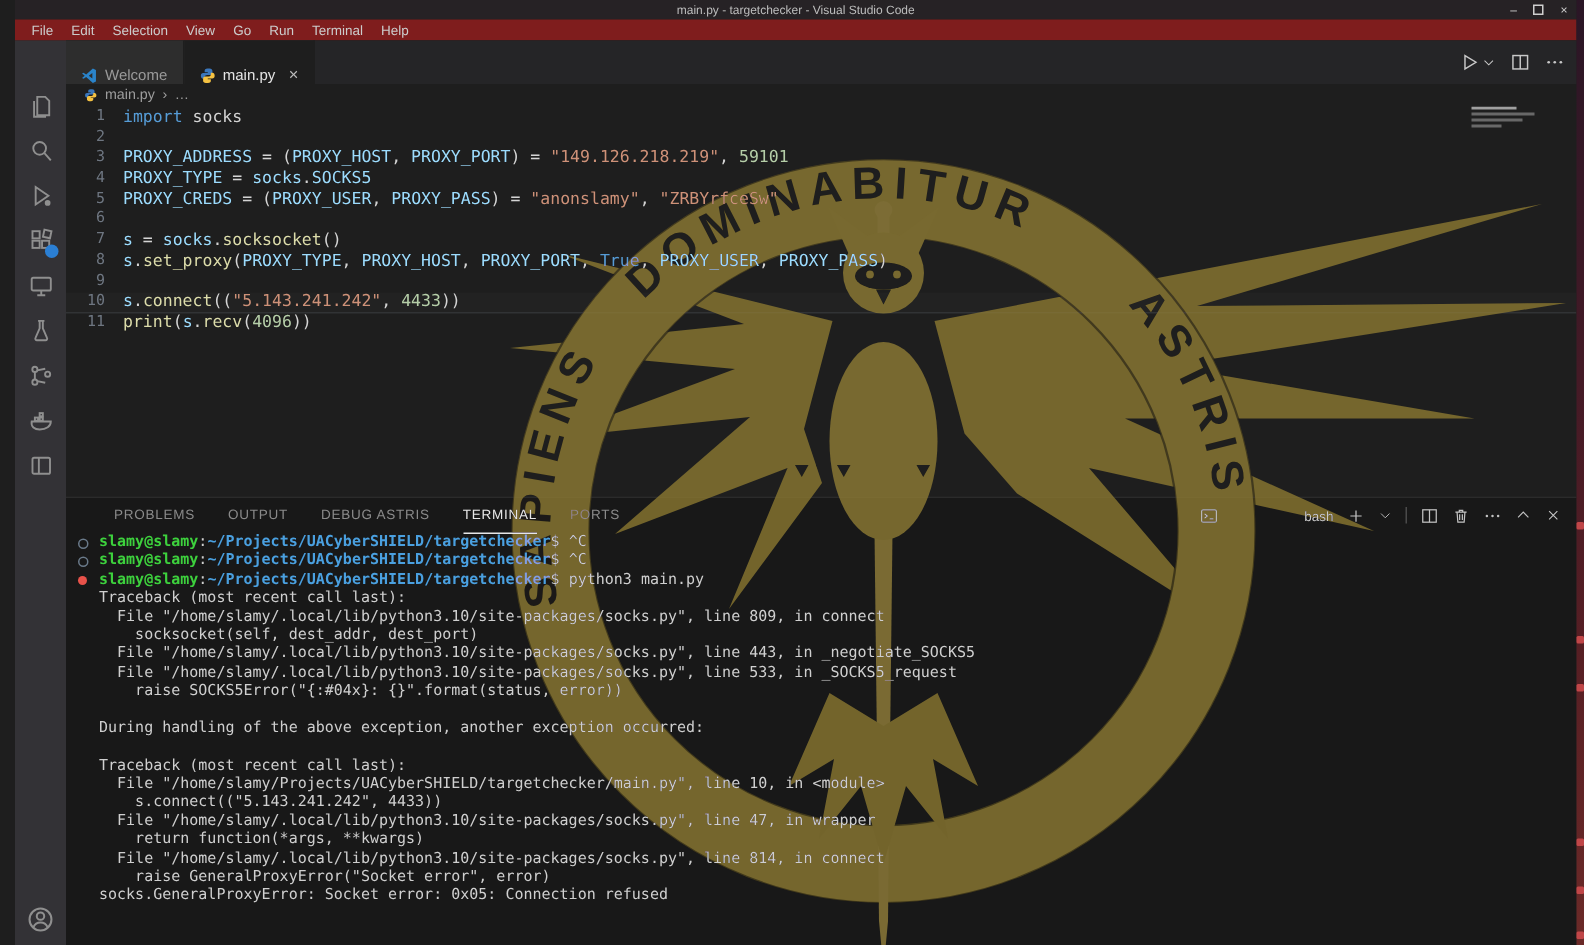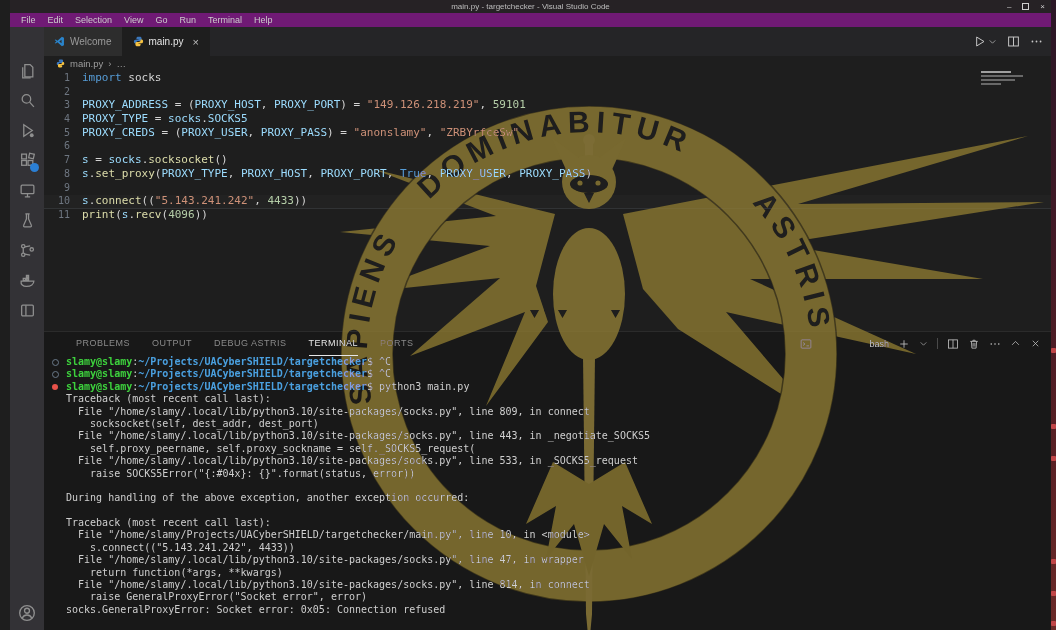--- a/index.html
+++ b/index.html
@@ -8,31 +8,31 @@
   .wall-left{position:absolute;left:0;top:0;width:10px;height:630px;
     background:linear-gradient(#35224a,#43224б 18%,#4f2540 30%,#93344e 52%,#c25b5a 68%,#c9764f 80%,#e2a56b 91%,#e8b87a);}
   .wall-right{position:absolute;right:0;top:0;width:5px;height:630px;background:linear-gradient(#2a1626,#441a26 40%,#571f24 70%,#6b2a28);}
   .wall-right .dot{position:absolute;left:0;width:5px;height:5px;background:#c04648;border-radius:1px;}
   
   .window{position:absolute;left:10px;top:0;right:5px;height:630px;background:#1e1e1e;}
   .titlebar{position:absolute;left:0;top:0;right:0;height:13px;background:#262225;display:flex;align-items:center;justify-content:center;}
   .title{font-size:8px;color:#bdbdbd;}
   .win-controls{position:absolute;right:6px;top:0;height:13px;display:flex;align-items:center;gap:11px;color:#cfcfcf;font-size:8px;}
   .win-box{width:5px;height:5px;border:1px solid #cfcfcf;display:inline-block;}
-  .menubar{position:absolute;left:0;top:13px;right:0;height:14px;background:#701a75;display:flex;align-items:center;padding-left:5px;}
+  .menubar{position:absolute;left:0;top:13px;right:0;height:14px;background:#7f1d1d;display:flex;align-items:center;padding-left:5px;}
   .menu-item{font-size:9px;color:#cccccc;padding:0 6px;cursor:default;}
   
   .activitybar{position:absolute;left:0;top:27px;width:34px;bottom:0;background:#333236;}
   .ab-icon{position:absolute;left:0;width:34px;height:28px;display:flex;align-items:center;justify-content:center;}
   .ab-icon svg{stroke:#8f8f8f;fill:none;stroke-width:1.2;}
   .badge{position:absolute;right:5px;bottom:2px;width:9px;height:9px;border-radius:50%;background:#2b7fd4;}
   
   .content{position:absolute;left:34px;top:27px;right:0;bottom:0;background:#1e1e1e;}
   .tabbar{position:absolute;left:0;top:0;right:0;height:29px;background:#252527;display:flex;}
-  .tab{display:flex;align-items:center;gap:5px;padding:0 10px;font-size:10px;color:#9a9a9a;background:#2d2d2d;border-right:1px solid #1e1e1e;}
+  .tab{display:flex;align-items:flex-end;gap:5px;padding:0 10px;font-size:10px;color:#9a9a9a;background:#2d2d2d;border-right:1px solid #1e1e1e;}
   .tab.active{background:#1e1e1e;color:#e4e4e4;}
   .tab .close{font-size:11px;color:#bdbdbd;margin-left:4px;}
   .editor-actions{position:absolute;right:8px;top:0;height:29px;display:flex;align-items:center;gap:10px;color:#c8c8c8;}
   .editor-actions svg{stroke:#c8c8c8;fill:none;stroke-width:1.2;}
   .breadcrumb{position:absolute;left:12px;top:29px;height:14px;display:flex;align-items:center;gap:5px;font-size:9.5px;color:#9d9d9d;}
   
   .editor{position:absolute;left:0;top:44px;right:0;height:260px;overflow:hidden;}
   .code-line{display:flex;height:13.7px;line-height:13.7px;font-family:"DejaVu Sans Mono",monospace;font-size:11px;white-space:pre;}
   .code-line.current{box-shadow:0 1px 0 #313335, 0 -13px 0 rgba(255,255,255,0.02) inset;}
   .ln{width:26px;text-align:right;color:#6e7681;flex:none;margin-right:12px;font-size:10px;}
@@ -269,21 +269,20 @@
             </svg>
         </div>
         <div class="terminal" id="terminal-lines">
             <div class="term-line"><span class="tmark"><span class="ok"></span></span><span><span class="tg">slamy@slamy</span><span class="tf">:</span><span class="tb">~/Projects/UACyberSHIELD/targetchecker</span><span class="tf">$ ^C</span></span></div>
             <div class="term-line"><span class="tmark"><span class="ok"></span></span><span><span class="tg">slamy@slamy</span><span class="tf">:</span><span class="tb">~/Projects/UACyberSHIELD/targetchecker</span><span class="tf">$ ^C</span></span></div>
             <div class="term-line"><span class="tmark"><span class="err"></span></span><span><span class="tg">slamy@slamy</span><span class="tf">:</span><span class="tb">~/Projects/UACyberSHIELD/targetchecker</span><span class="tf">$ python3 main.py</span></span></div>
             <div class="term-line"><span class="tmark"></span><span><span class="tf">Traceback (most recent call last):</span></span></div>
             <div class="term-line"><span class="tmark"></span><span><span class="tf">  File "/home/slamy/.local/lib/python3.10/site-packages/socks.py", line 809, in connect</span></span></div>
             <div class="term-line"><span class="tmark"></span><span><span class="tf">    socksocket(self, dest_addr, dest_port)</span></span></div>
             <div class="term-line"><span class="tmark"></span><span><span class="tf">  File "/home/slamy/.local/lib/python3.10/site-packages/socks.py", line 443, in _negotiate_SOCKS5</span></span></div>
-            <div class="term-line"><span class="tmark"></span><span><span class="tf">    self.proxy_peername, self.proxy_sockname = self._SOCKS5_request(</span></span></div>
             <div class="term-line"><span class="tmark"></span><span><span class="tf">  File "/home/slamy/.local/lib/python3.10/site-packages/socks.py", line 533, in _SOCKS5_request</span></span></div>
             <div class="term-line"><span class="tmark"></span><span><span class="tf">    raise SOCKS5Error("{:#04x}: {}".format(status, error))</span></span></div>
             <div class="term-line"><span class="tmark"></span><span></span></div>
             <div class="term-line"><span class="tmark"></span><span><span class="tf">During handling of the above exception, another exception occurred:</span></span></div>
             <div class="term-line"><span class="tmark"></span><span></span></div>
             <div class="term-line"><span class="tmark"></span><span><span class="tf">Traceback (most recent call last):</span></span></div>
             <div class="term-line"><span class="tmark"></span><span><span class="tf">  File "/home/slamy/Projects/UACyberSHIELD/targetchecker/main.py", line 10, in &lt;module&gt;</span></span></div>
             <div class="term-line"><span class="tmark"></span><span><span class="tf">    s.connect(("5.143.241.242", 4433))</span></span></div>
             <div class="term-line"><span class="tmark"></span><span><span class="tf">  File "/home/slamy/.local/lib/python3.10/site-packages/socks.py", line 47, in wrapper</span></span></div>
             <div class="term-line"><span class="tmark"></span><span><span class="tf">    return function(*args, **kwargs)</span></span></div>

